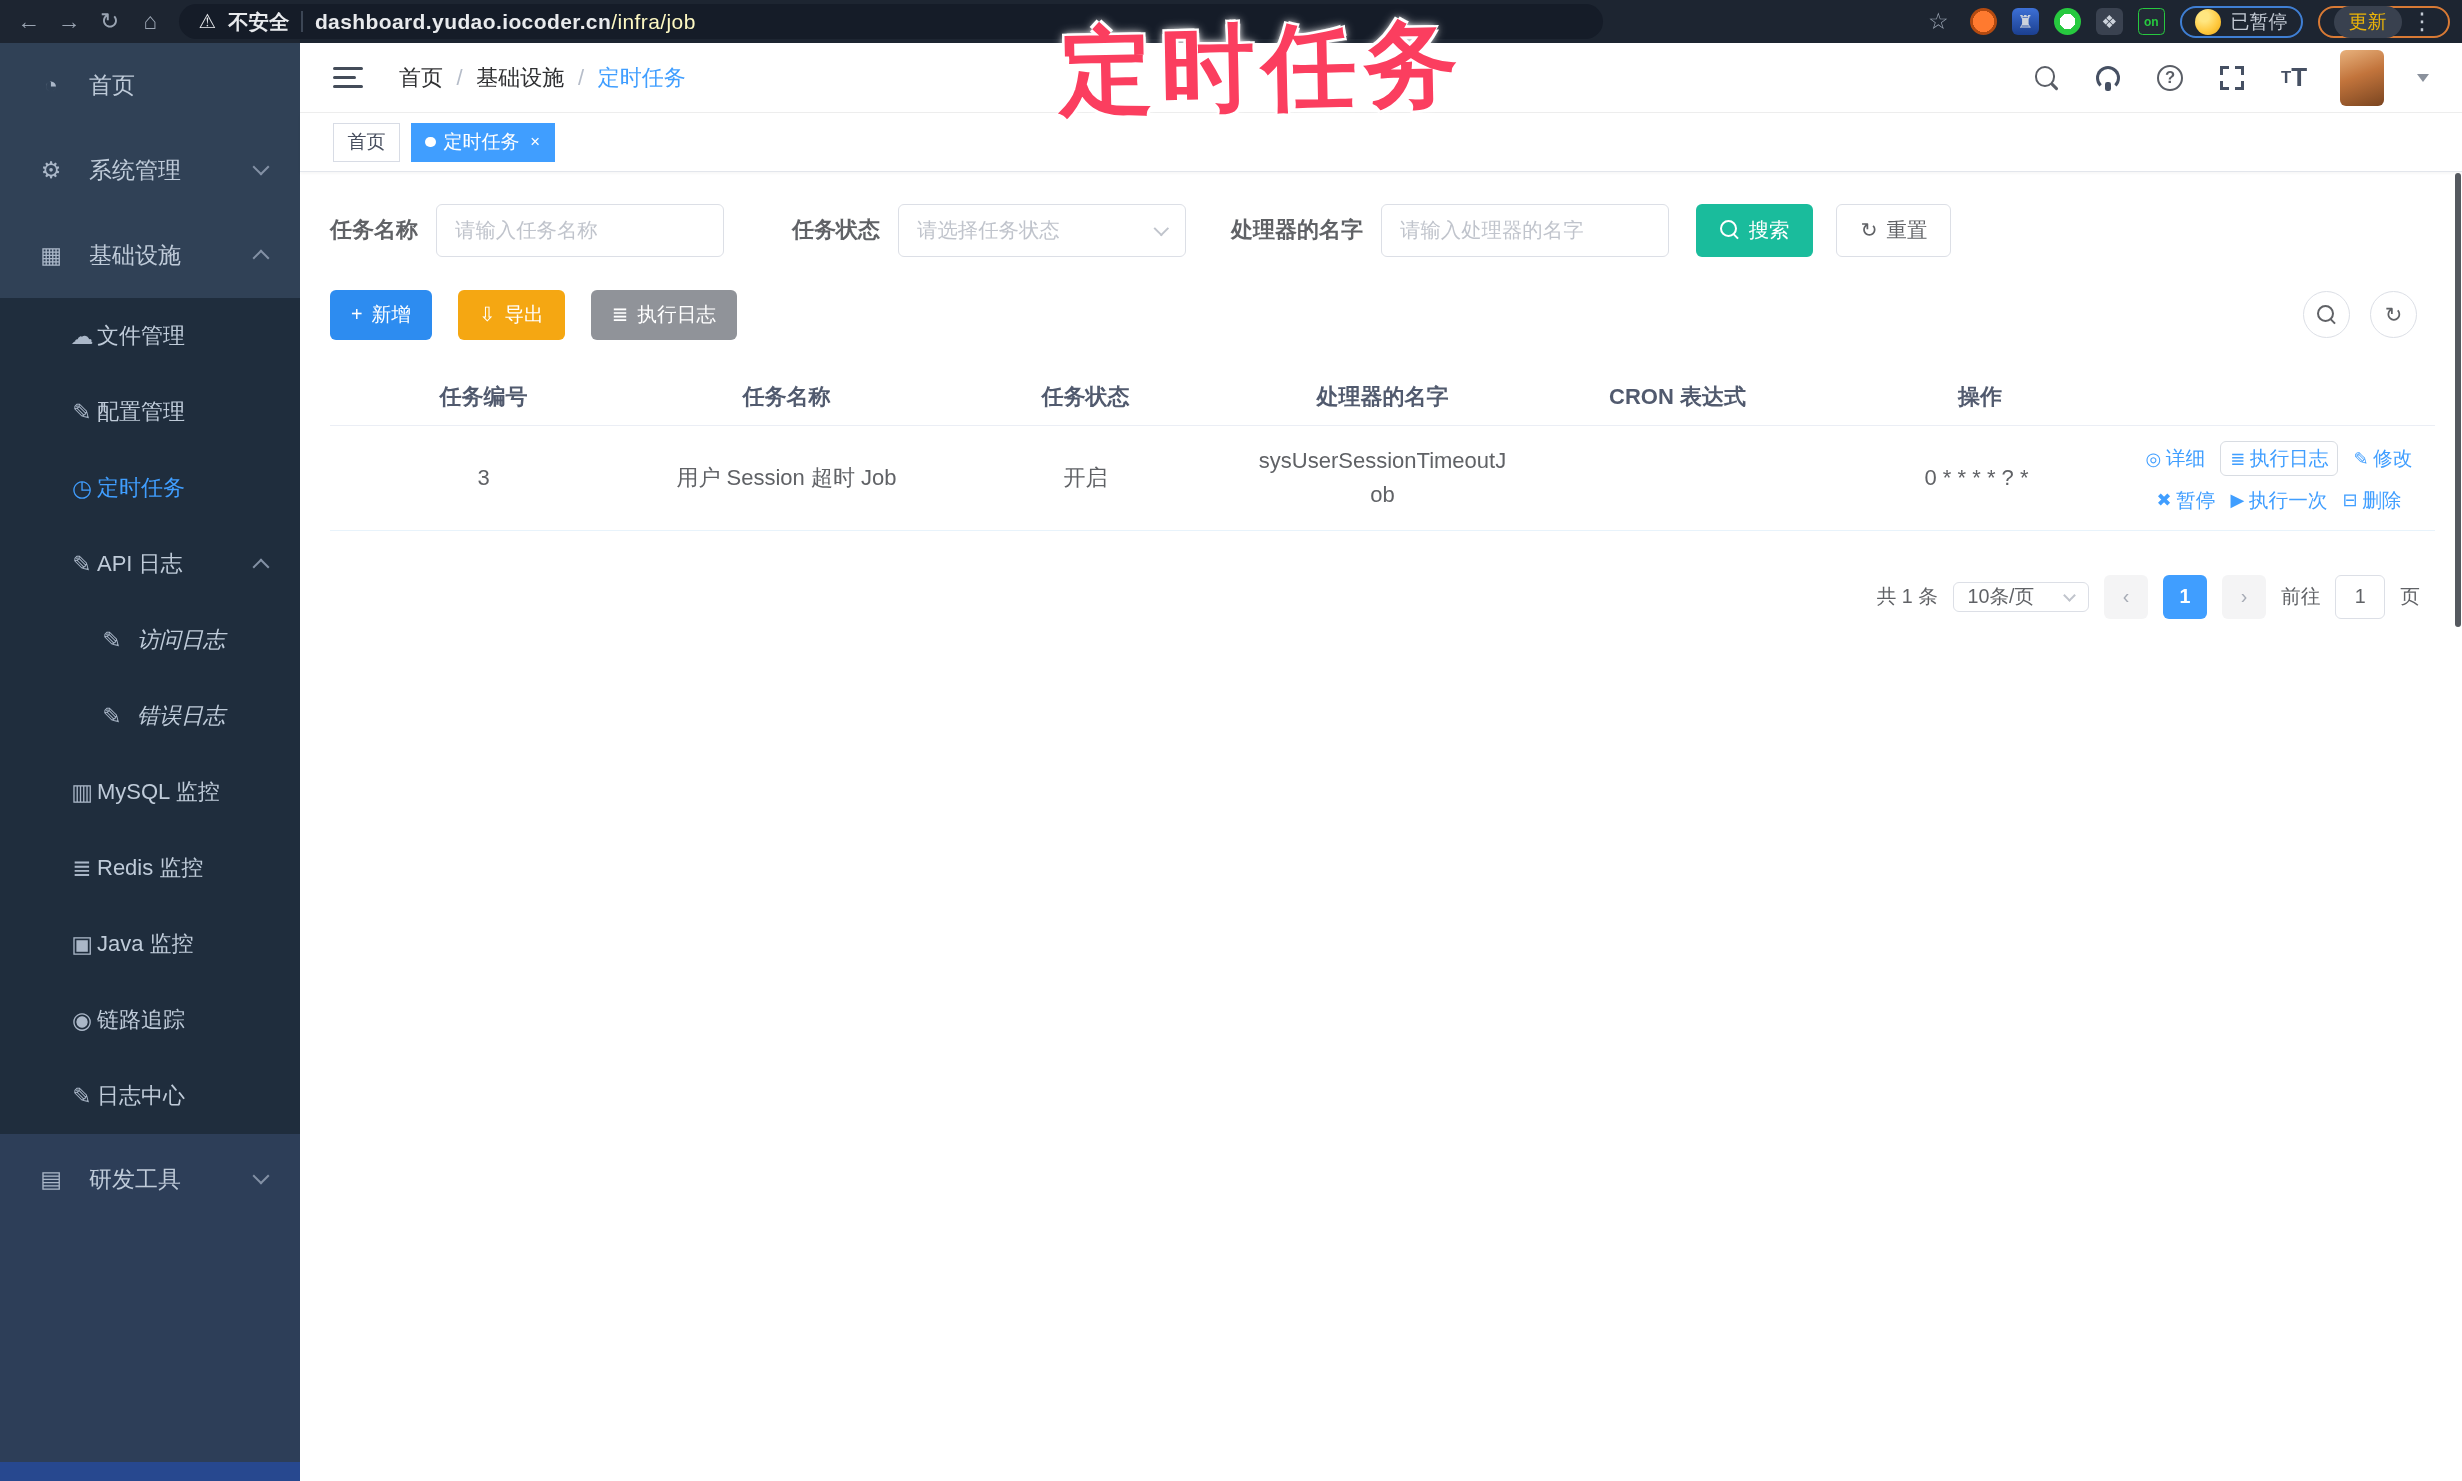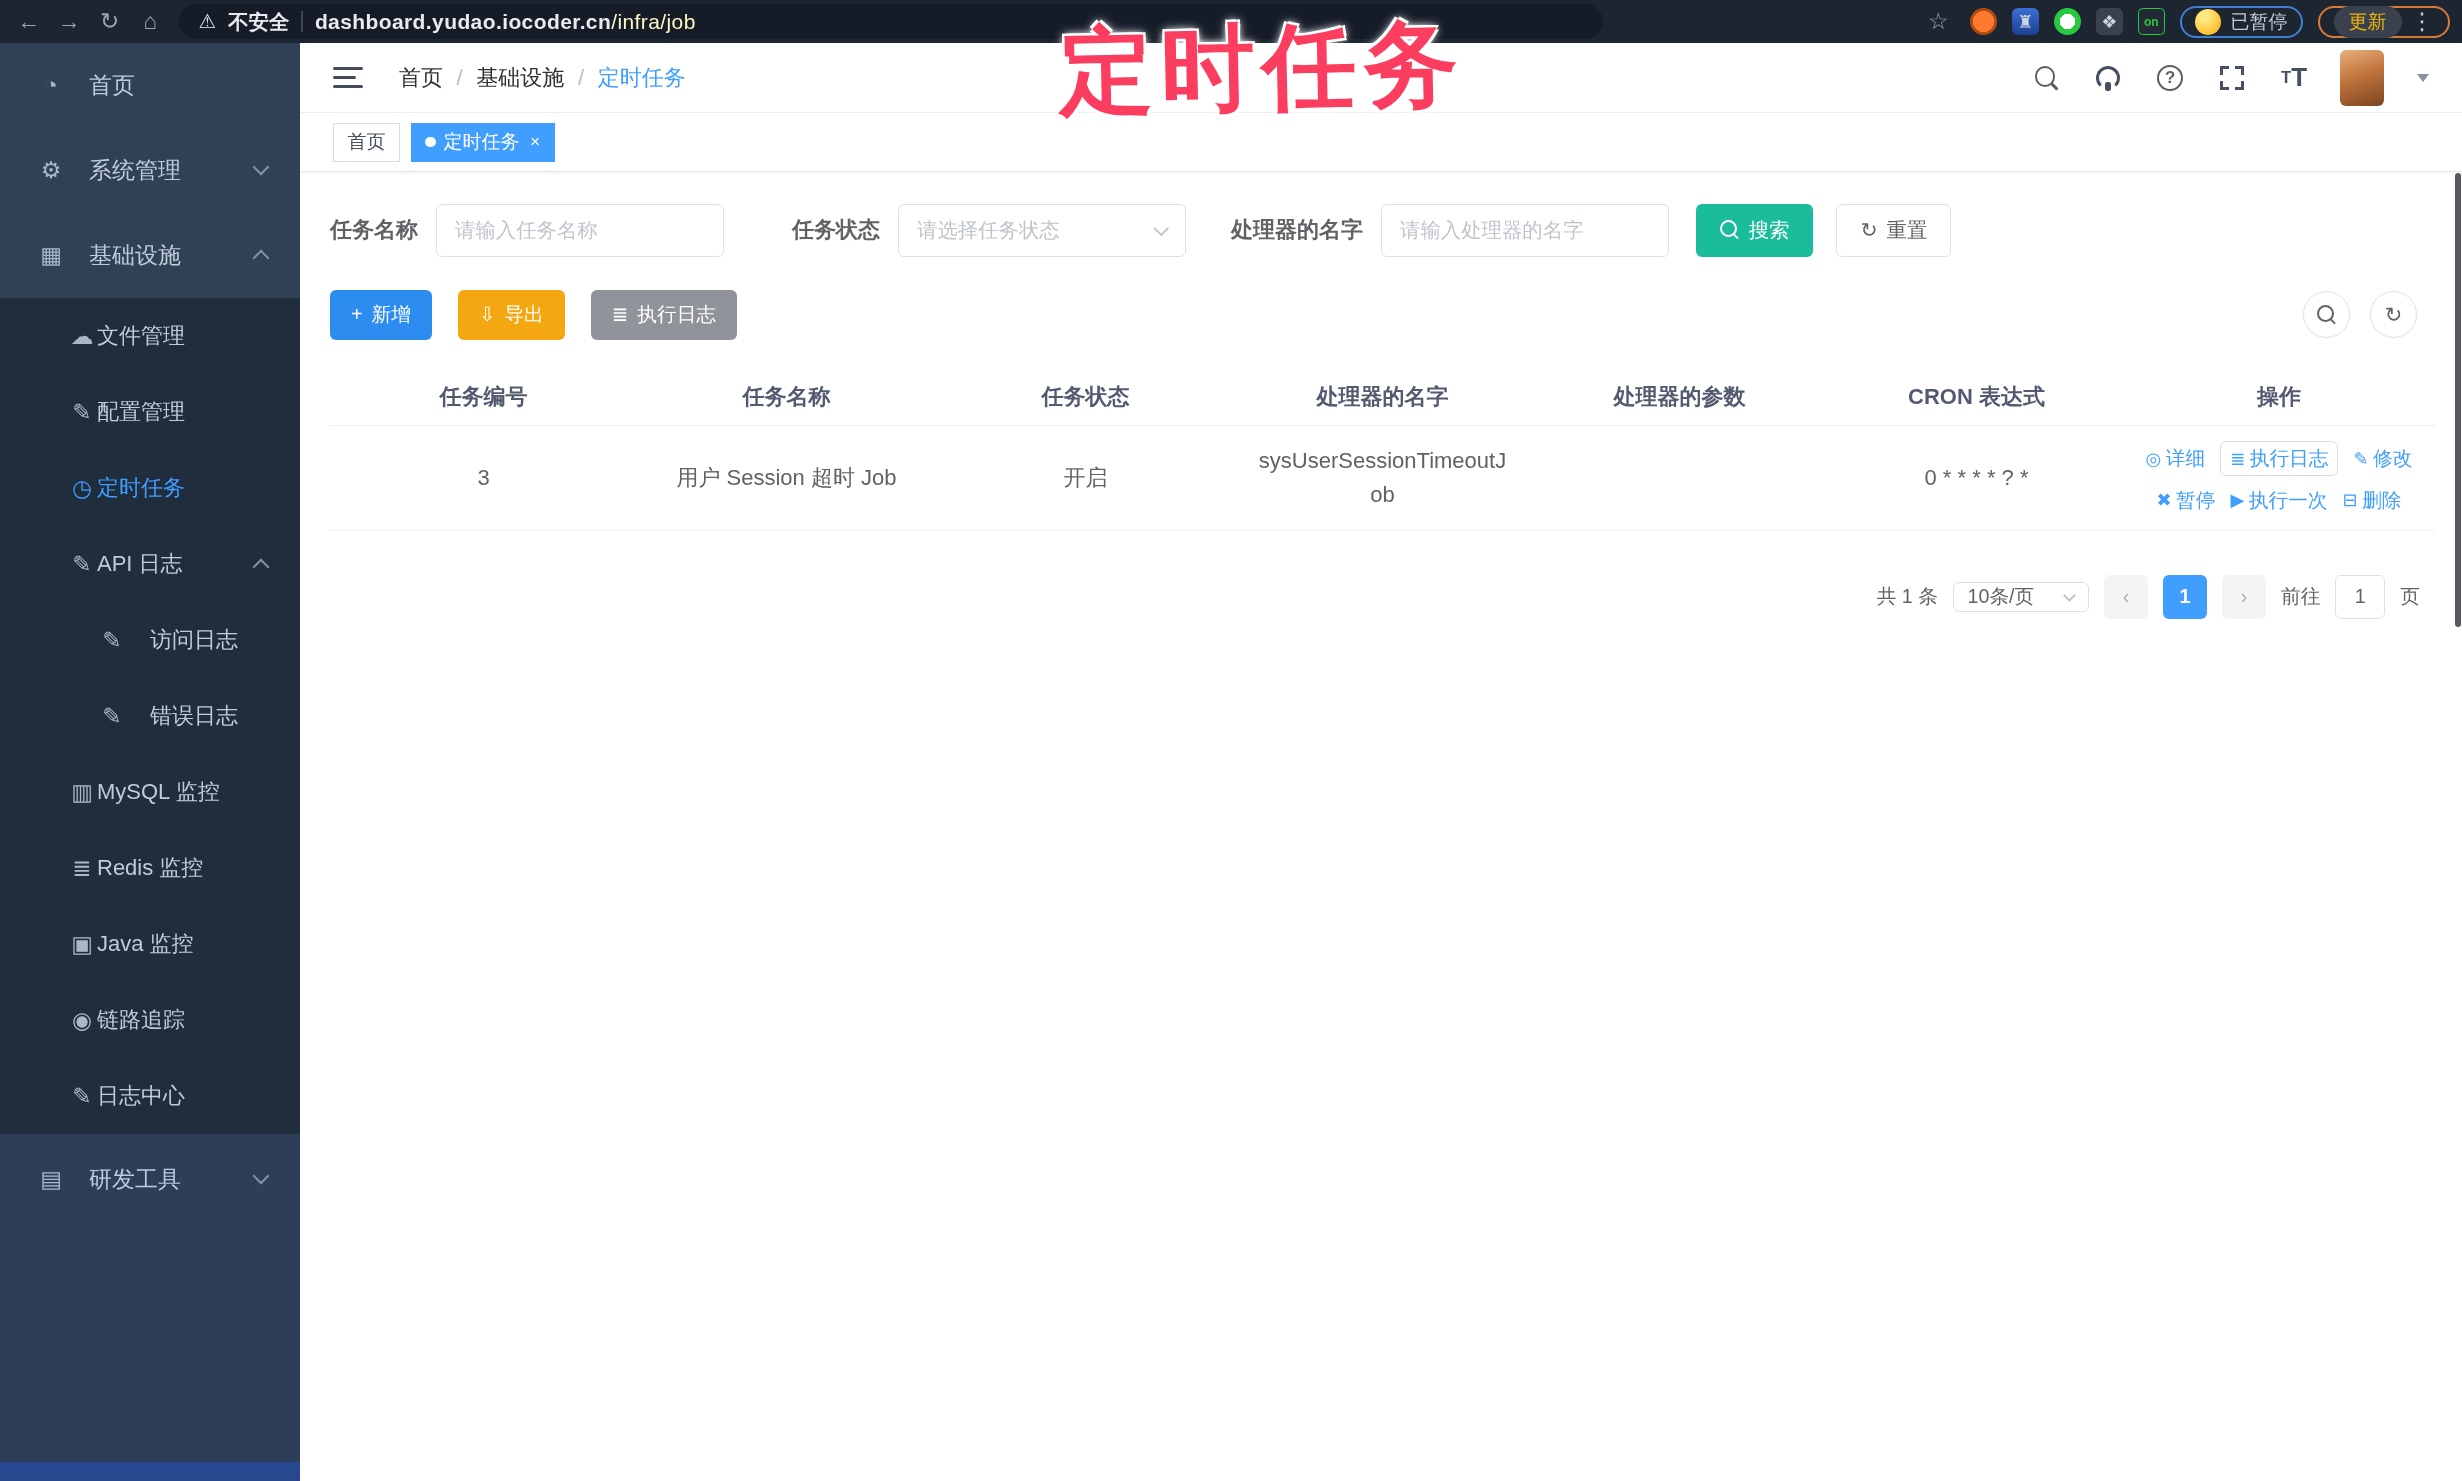--- a/index.html
+++ b/index.html
@@ -43,21 +43,21 @@
   .logo-img { width:47px; height:47px; border-radius:7.6px;
     background:radial-gradient(circle at 50% 42%, #f3d9e6 0 32%, #c98aa8 55%, #5a3142 100%); }
   .logo-title { color:#ffffff; font-size:23.5px; font-weight:bold; }
   .m-item { display:flex; align-items:center; color:#bfcbd9; font-size:23px; position:relative; cursor:pointer; }
   .lvl0 { height:85px; padding-left:36px; }
   .lvl0 .m-label { margin-left:23px; }
   .submenu { background:#1f2d3d; }
   .lvl1 { height:76px; padding-left:67px; font-size:22px; }
   .lvl1 .m-label { }
   .lvl2 { height:76px; padding-left:97px; font-size:22px; }
-  .lvl2 .m-label { margin-left:23px; }
+  .lvl2 .m-label { margin-left:10px;font-style:italic; }
   .m-ico { width:30px; display:inline-flex; justify-content:center; font-size:23px; color:#aab7c8; }
   .active-item, .active-item .m-ico { color:#409EFF !important; }
   .chev { position:absolute; right:33px; width:12px; height:12px; border-right:2.3px solid #8391a5; border-bottom:2.3px solid #8391a5; }
   .chev-down { transform:rotate(45deg); top:33px; }
   .chev-up { transform:rotate(-135deg); top:39px; }
   .lvl1 .chev-up { top:35px; }
   .section2 { background:#2d3e58; flex:1; padding-top:3px; }
   .sidebar-strip { position:absolute; bottom:0; left:0; width:300px; height:19.7px; background:#27488f; }
 
   
@@ -363,21 +363,20 @@
             <span class="rbtn">↻</span>
           </span>
         </div>
 
         <div class="table">
           <div class="t-head">
             <span class="cell c1">任务编号</span>
             <span class="cell c2">任务名称</span>
             <span class="cell c3">任务状态</span>
             <span class="cell c4">处理器的名字</span>
-            <span class="cell c5">处理器的参数</span>
             <span class="cell c6">CRON 表达式</span>
             <span class="cell c7">操作</span>
           </div>
           <div class="t-row">
             <span class="cell c1">3</span>
             <span class="cell c2">用户 Session 超时 Job</span>
             <span class="cell c3">开启</span>
             <span class="cell c4">
                 <span class="wrap">sysUserSessionTimeoutJob</span>
               </span>

